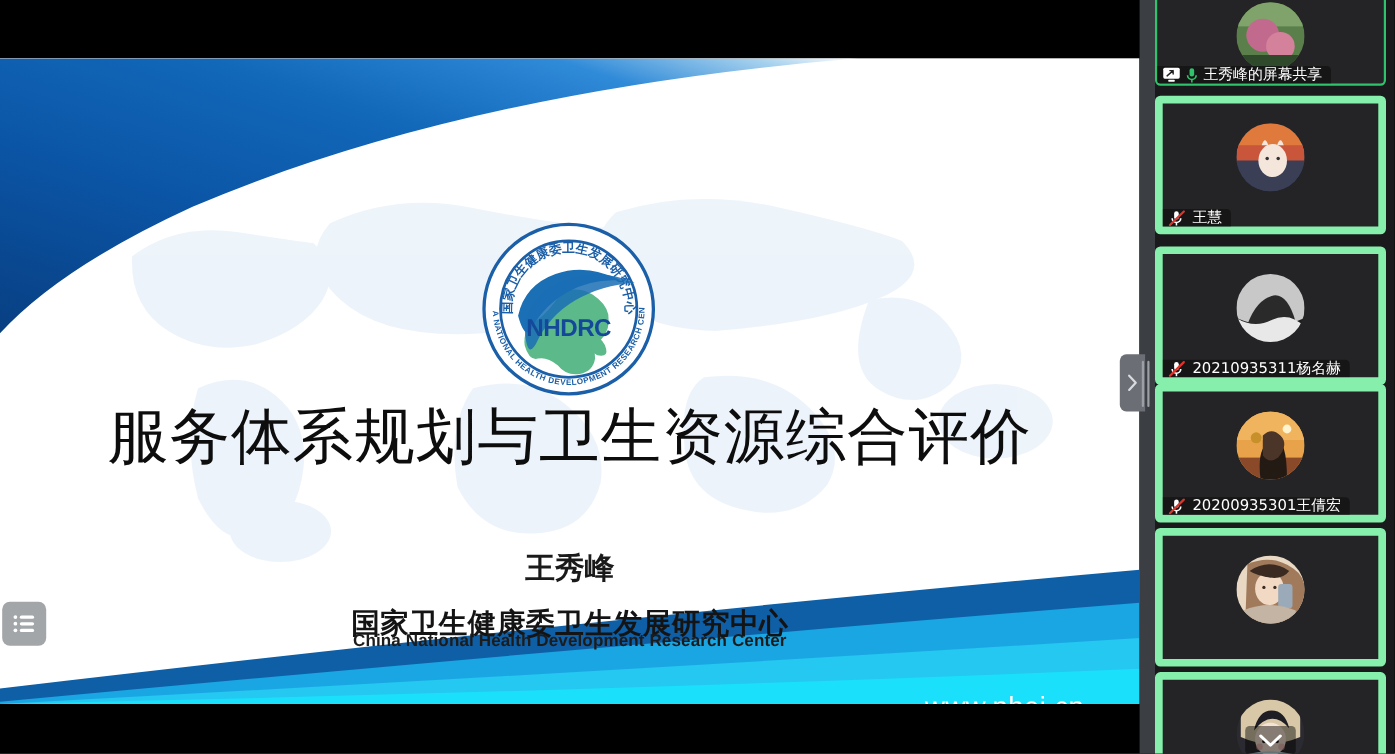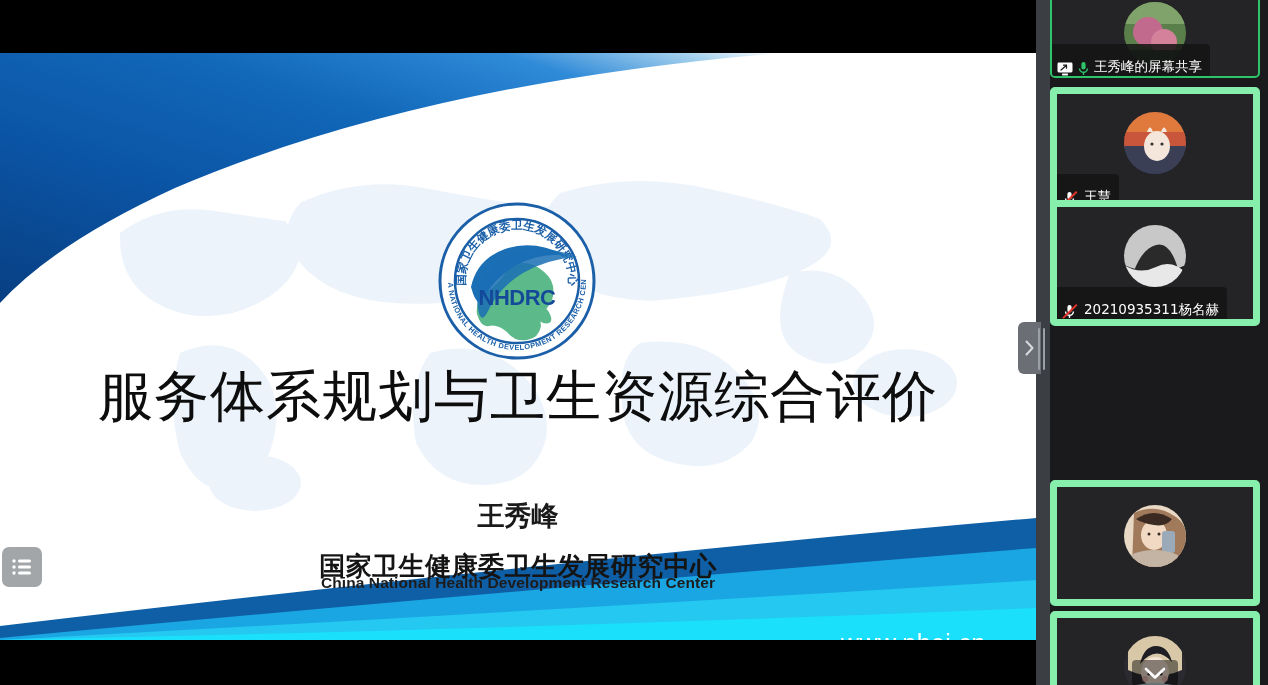--- a/index.html
+++ b/index.html
@@ -46,21 +46,21 @@
   #collapse-tab{position:absolute;left:1018px;top:322px;width:23px;height:52px;
      background:#6b6f75;border-radius:6px 0 0 6px;display:flex;align-items:center;
      justify-content:center;cursor:pointer;}
 
   
   #filmstrip{position:absolute;left:1050px;top:0;width:218px;height:685px;background:#1a1a1c;}
   .tile{position:absolute;left:0;width:210px;background:#242426;border:7px solid #86efac;
      border-radius:5px;overflow:hidden;box-sizing:border-box;cursor:pointer;}
   .tile.active{border:2px solid #2ec46b;}
   .avatar{position:absolute;left:50%;transform:translateX(-50%);border-radius:50%;overflow:hidden;}
-  .label{position:absolute;left:0;bottom:0;height:32px;display:flex;align-items:flex-end;
+  .label{position:absolute;left:0;bottom:0;height:16px;display:flex;align-items:center;
      gap:5px;padding:0 8px 0 5px;background:rgba(20,20,20,.86);border-radius:0 4px 0 0;}
   .label .nm{color:#fff;font-size:13.5px;white-space:nowrap;
      font-family:"DejaVu Sans","Liberation Sans",sans-serif;}
   .scroll-chevron{position:absolute;left:50%;top:42px;transform:translateX(-50%);
      width:46px;height:26px;display:flex;align-items:center;justify-content:center;
      background:rgba(0,0,0,.45);border-radius:4px;cursor:pointer;}
 </style>
 </head>
 <body>
 
@@ -213,41 +213,63 @@
         <svg width="17" height="15" viewBox="0 0 17 15">
           <rect x="5.4" y="1" width="4.2" height="7.6" rx="2.1" fill="#fff"></rect>
           <path d="M3.6 7.4 a3.9 3.9 0 0 0 7.8 0" fill="none" stroke="#fff" stroke-width="1.5"></path>
           <rect x="6.8" y="11" width="1.4" height="3" fill="#fff"></rect>
           <path d="M1.6 13.6 L14.2 1.2" stroke="#e0342b" stroke-width="2" stroke-linecap="round"></path>
         </svg>
         <span class="nm">王慧</span>
       </div>
     </div>
 
-    <div class="tile" style="top:200px;height:126px;text-decoration:underline;">
+    <div class="tile" style="top:224px;height:126px;text-decoration:underline;">
       <div class="avatar" style="top:18px;width:62px;height:62px;">
         <svg viewBox="0 0 62 62" style="width:62px;height:62px;">
           <rect width="62" height="62" fill="#1e1e1e"></rect>
           <path d="M0 0 h62 v40 q-30 14 -62 0z" fill="#c8c8c8"></path>
           <path d="M10 46 q8-22 22-26 t22 24 q-22 12 -44 2z" fill="#2a2a2a"></path>
           <path d="M26 46 h5 v16 h-5z" fill="#444"></path>
           <path d="M0 40 q16 10 32 2 t30 6 v14 h-62z" fill="#e8e8e8"></path>
         </svg>
       </div>
       <div class="label">
         <svg width="17" height="15" viewBox="0 0 17 15">
           <rect x="5.4" y="1" width="4.2" height="7.6" rx="2.1" fill="#fff"></rect>
           <path d="M3.6 7.4 a3.9 3.9 0 0 0 7.8 0" fill="none" stroke="#fff" stroke-width="1.5"></path>
           <rect x="6.8" y="11" width="1.4" height="3" fill="#fff"></rect>
           <path d="M1.6 13.6 L14.2 1.2" stroke="#e0342b" stroke-width="2" stroke-linecap="round"></path>
         </svg>
         <span class="nm">20210935311杨名赫</span>
       </div>
     </div>
 
+    <div class="tile" style="top:349px;height:126px;">
+      <div class="avatar" style="top:18px;width:62px;height:62px;">
+        <svg viewBox="0 0 62 62" style="width:62px;height:62px;">
+          <rect width="62" height="62" fill="#e8a24a"></rect>
+          <rect y="0" width="62" height="26" fill="#f0b45e"></rect>
+          <rect y="42" width="62" height="20" fill="#8a4a2a"></rect>
+          <circle cx="46" cy="16" r="4" fill="#fff3d0"></circle>
+          <path d="M22 62 q-4-30 10-36 t14 36z" fill="#241a14"></path>
+          <path d="M24 22 q8-8 16 0 t-2 20 q-8 6 -14 -2z" fill="#4a3528"></path>
+          <circle cx="18" cy="24" r="5" fill="#c8902a"></circle>
+        </svg>
+      </div>
+      <div class="label">
+        <svg width="17" height="15" viewBox="0 0 17 15">
+          <rect x="5.4" y="1" width="4.2" height="7.6" rx="2.1" fill="#fff"></rect>
+          <path d="M3.6 7.4 a3.9 3.9 0 0 0 7.8 0" fill="none" stroke="#fff" stroke-width="1.5"></path>
+          <rect x="6.8" y="11" width="1.4" height="3" fill="#fff"></rect>
+          <path d="M1.6 13.6 L14.2 1.2" stroke="#e0342b" stroke-width="2" stroke-linecap="round"></path>
+        </svg>
+        <span class="nm">20200935301王倩宏</span>
+      </div>
+    </div>
 
     <div class="tile" style="top:480px;height:126px;">
       <div class="avatar" style="top:18px;width:62px;height:62px;">
         <svg viewBox="0 0 62 62" style="width:62px;height:62px;">
           <rect width="62" height="62" fill="#e8d8c4"></rect>
           <path d="M10 8 q22-10 42 4 t2 50 h-46z" fill="#a07a5a"></path>
           <ellipse cx="30" cy="30" rx="13" ry="15" fill="#f2d9c4"></ellipse>
           <circle cx="25" cy="29" r="1.5" fill="#3a2a20"></circle>
             <circle cx="35" cy="29" r="1.5" fill="#3a2a20"></circle>
           <path d="M12 14 q18-12 36 0 q-6 8 -18 6 t-18-6z" fill="#3a2a22"></path>

